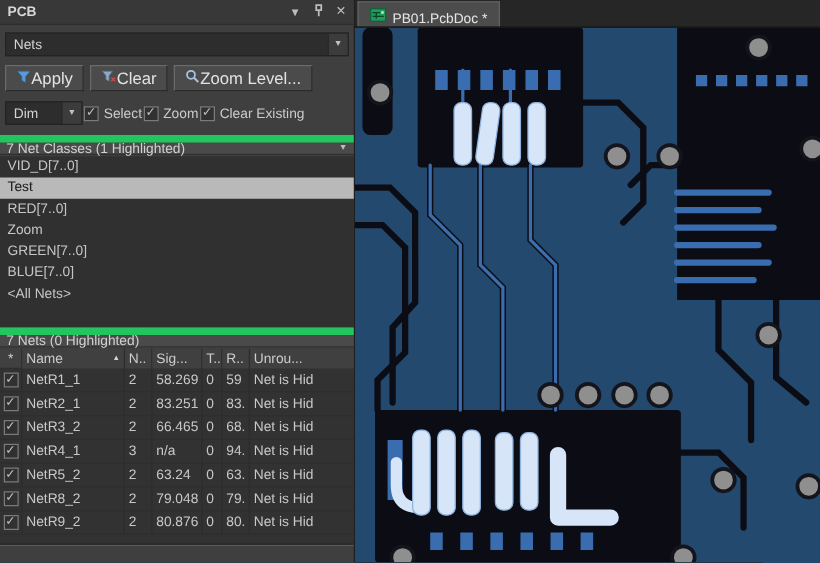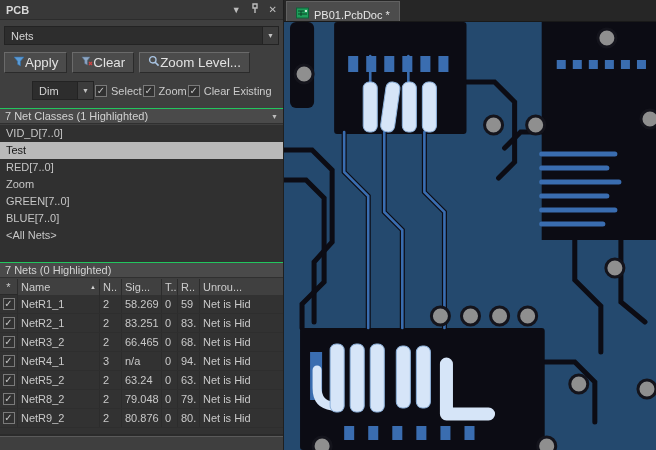--- a/index.html
+++ b/index.html
@@ -14,25 +14,25 @@
   .panel-header .hicons { margin-left:auto; display:flex; gap:9px; align-items:center; color:#bdbdbd; font-weight:normal; }
   .hicon { cursor:default; font-size:9px; line-height:10px; }
   .combo { position:absolute; left:4px; right:4px; height:19px; background:#2d2d2d; border:1px solid #232323;
            display:flex; align-items:center; padding-left:6px; color:#d4d4d4; }
   .combo .arrowbox { margin-left:auto; width:16px; align-self:stretch; background:#3c3c3c; border-left:1px solid #232323;
                      display:flex; align-items:center; justify-content:center; font-size:7px; color:#c2c2c2; }
   .combo-nets { top:26px;gap:14px; }
   .btnrow { position:absolute; top:52px; left:4px; display:flex; gap:5px; }
   .btn { height:21px; background:#4b4b4b; border:1px solid #6a6a6a; border-right-color:#2b2b2b; border-bottom-color:#2b2b2b;
          color:#e2e2e2; display:flex; align-items:center; gap:0; padding:0 8px; cursor:default; }
-  .dimrow { position:absolute; top:81px; left:4px; right:2px; height:19px; display:flex; align-items:center; gap:1px; color:#cbcbcb;margin-left:28px; }
+  .dimrow { position:absolute; top:81px; left:4px; right:2px; height:19px; display:flex; align-items:center; gap:1px; color:#cbcbcb; }
   .combo-dim { position:static; width:62px; height:19px; background:#2d2d2d; border:1px solid #232323; display:flex; align-items:center; padding-left:6px; }
   .cbwrap { display:flex; align-items:center; gap:4px; white-space:nowrap; }
   .cb { width:12px; height:12px; background:#313131; border:1px solid #7a7a7a; color:#c4c4c4; font-size:10px; line-height:10px; text-align:center; flex:none; }
-  .sechdr { position:absolute; left:0; right:0; height:16px; background:#4a4a4a; border-top:1px solid #22c55e; border-bottom:1px solid #303030;
+  .sechdr { position:absolute; left:0; right:0; height:16px; background:#4a4a4a; border-top:6px solid #22c55e; border-bottom:1px solid #303030;
             display:flex; align-items:center; padding:0 5px; color:#d2d2d2; }
   .sechdr .collapse { margin-left:auto; font-size:7px; color:#bdbdbd; }
   .sec-classes { top:108px; }
   .classlist { position:absolute; top:125px; left:0; right:0; height:137px; background:#303030; }
   .citem { height:17px; line-height:17px; padding-left:6px; color:#c6c6c6; white-space:nowrap; cursor:default; }
   .citem.selected { background:#b9b9b9; color:#161616; }
   .sec-nets { top:262px; }
   .thead { position:absolute; top:279px; left:0; right:0; height:16px; background:#404040; border-bottom:1px solid #2a2a2a; display:flex; color:#cccccc; }
   .tbody { position:absolute; top:295px; left:0; right:0; height:139px; background:#323232; }
   .trow { height:19px; display:flex; align-items:center; border-bottom:1px solid #2e2e2e; cursor:default; }

